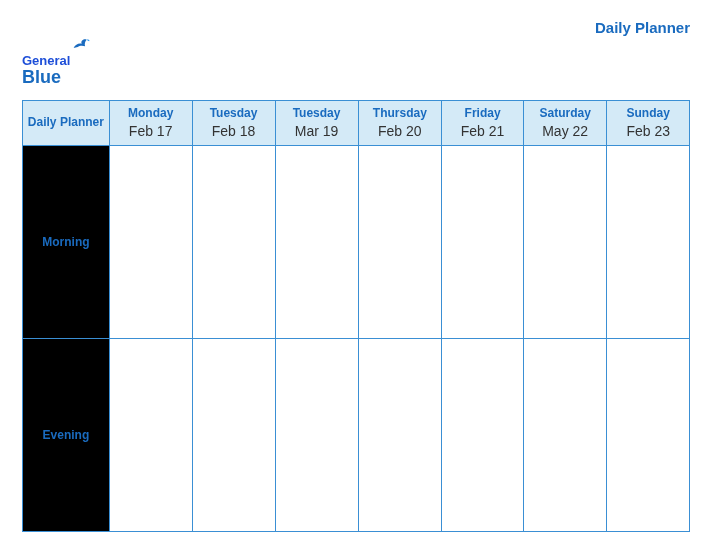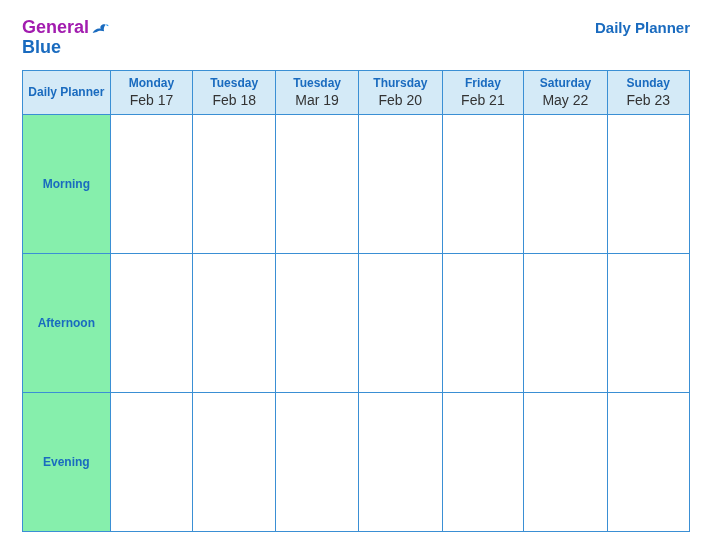--- a/index.html
+++ b/index.html
@@ -28,24 +28,25 @@
       margin-bottom: 12px;
     }
 
     .logo {
       display: flex;
       flex-direction: column;
       align-items: flex-start;
     }
 
     .logo-general {
-      font-size: 18px;
-      font-weight: bold;
-      color: #a21caf;
+      font-size: 13px;
+      font-weight: bold;
+      color: #1d4ed8;
       line-height: 1.1;
+      margin-top: 36px;
     }
 
     .logo-blue {
       font-size: 18px;
       font-weight: bold;
       color: #1a6bbf;
       line-height: 1.1;
     }
 
     .logo-bird {
@@ -107,21 +108,21 @@
 
     .planner-table thead th .day-date {
       display: block;
       font-size: 14px;
       font-weight: normal;
       color: #333;
     }
 
     
     .planner-table td.label-cell {
-      background-color: #86efac;
+      background-color: #000000;
       width: 90px;
       font-size: 12px;
       font-weight: bold;
       color: #1a6bbf;
       padding: 8px 4px;
       height: 100px;
     }
 
     
     .planner-table td.content-cell {
@@ -200,30 +201,20 @@
         <td class="label-cell">Morning</td>
         <td class="content-cell"></td>
         <td class="content-cell"></td>
         <td class="content-cell"></td>
         <td class="content-cell"></td>
         <td class="content-cell"></td>
         <td class="content-cell"></td>
         <td class="content-cell"></td>
       </tr>
 
-      <tr>
-        <td class="label-cell">Afternoon</td>
-        <td class="content-cell"></td>
-        <td class="content-cell"></td>
-        <td class="content-cell"></td>
-        <td class="content-cell"></td>
-        <td class="content-cell"></td>
-        <td class="content-cell"></td>
-        <td class="content-cell"></td>
-      </tr>
 
       <tr>
         <td class="label-cell">Evening</td>
         <td class="content-cell"></td>
         <td class="content-cell"></td>
         <td class="content-cell"></td>
         <td class="content-cell"></td>
         <td class="content-cell"></td>
         <td class="content-cell"></td>
         <td class="content-cell"></td>

